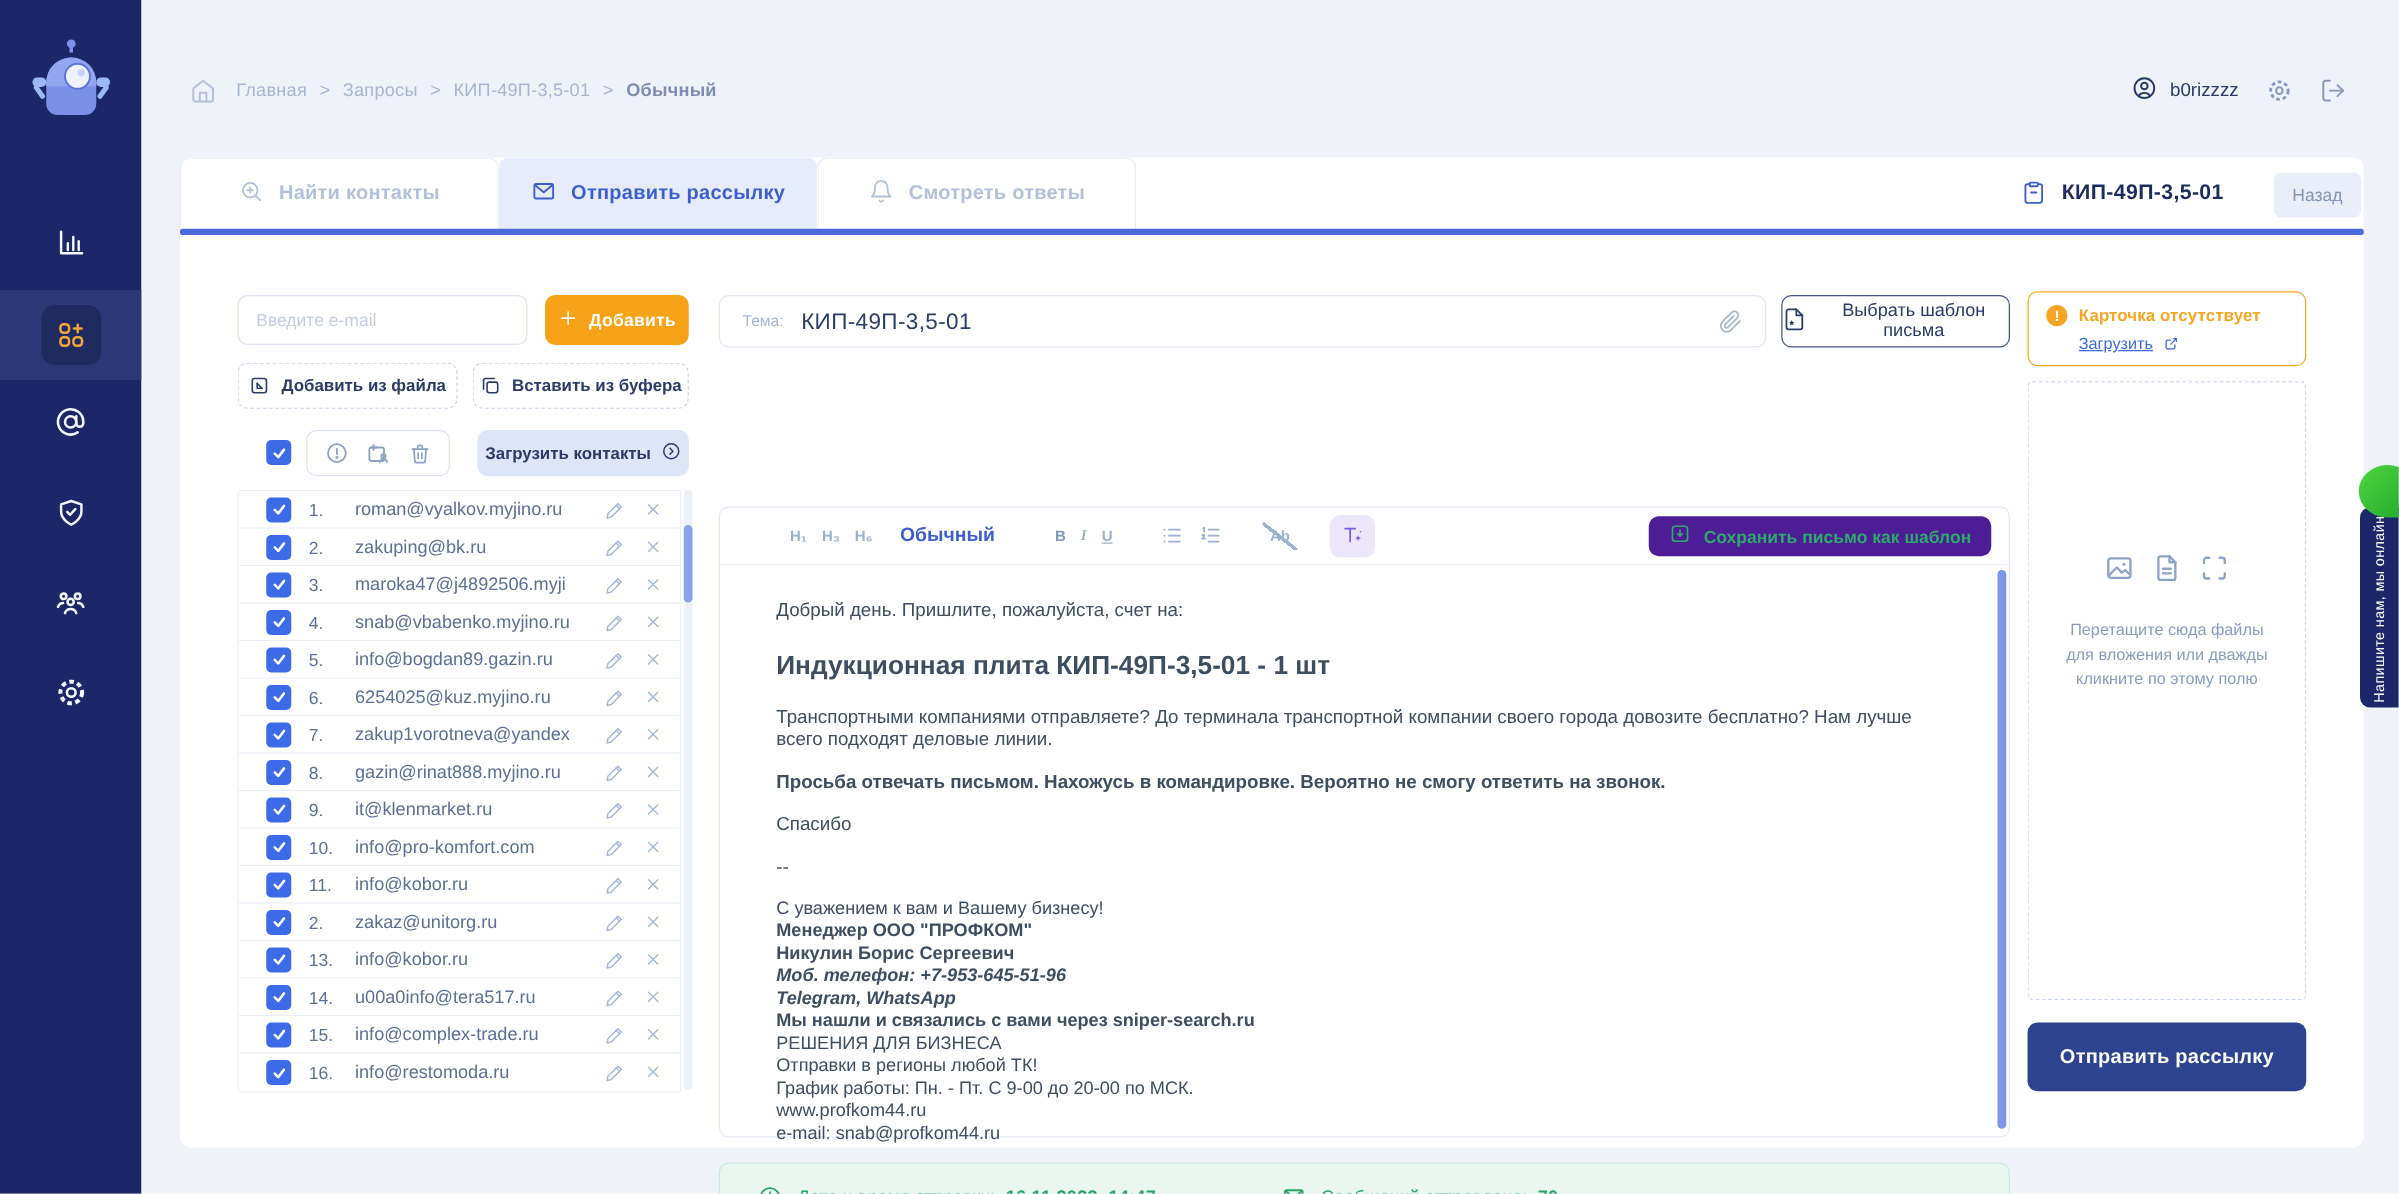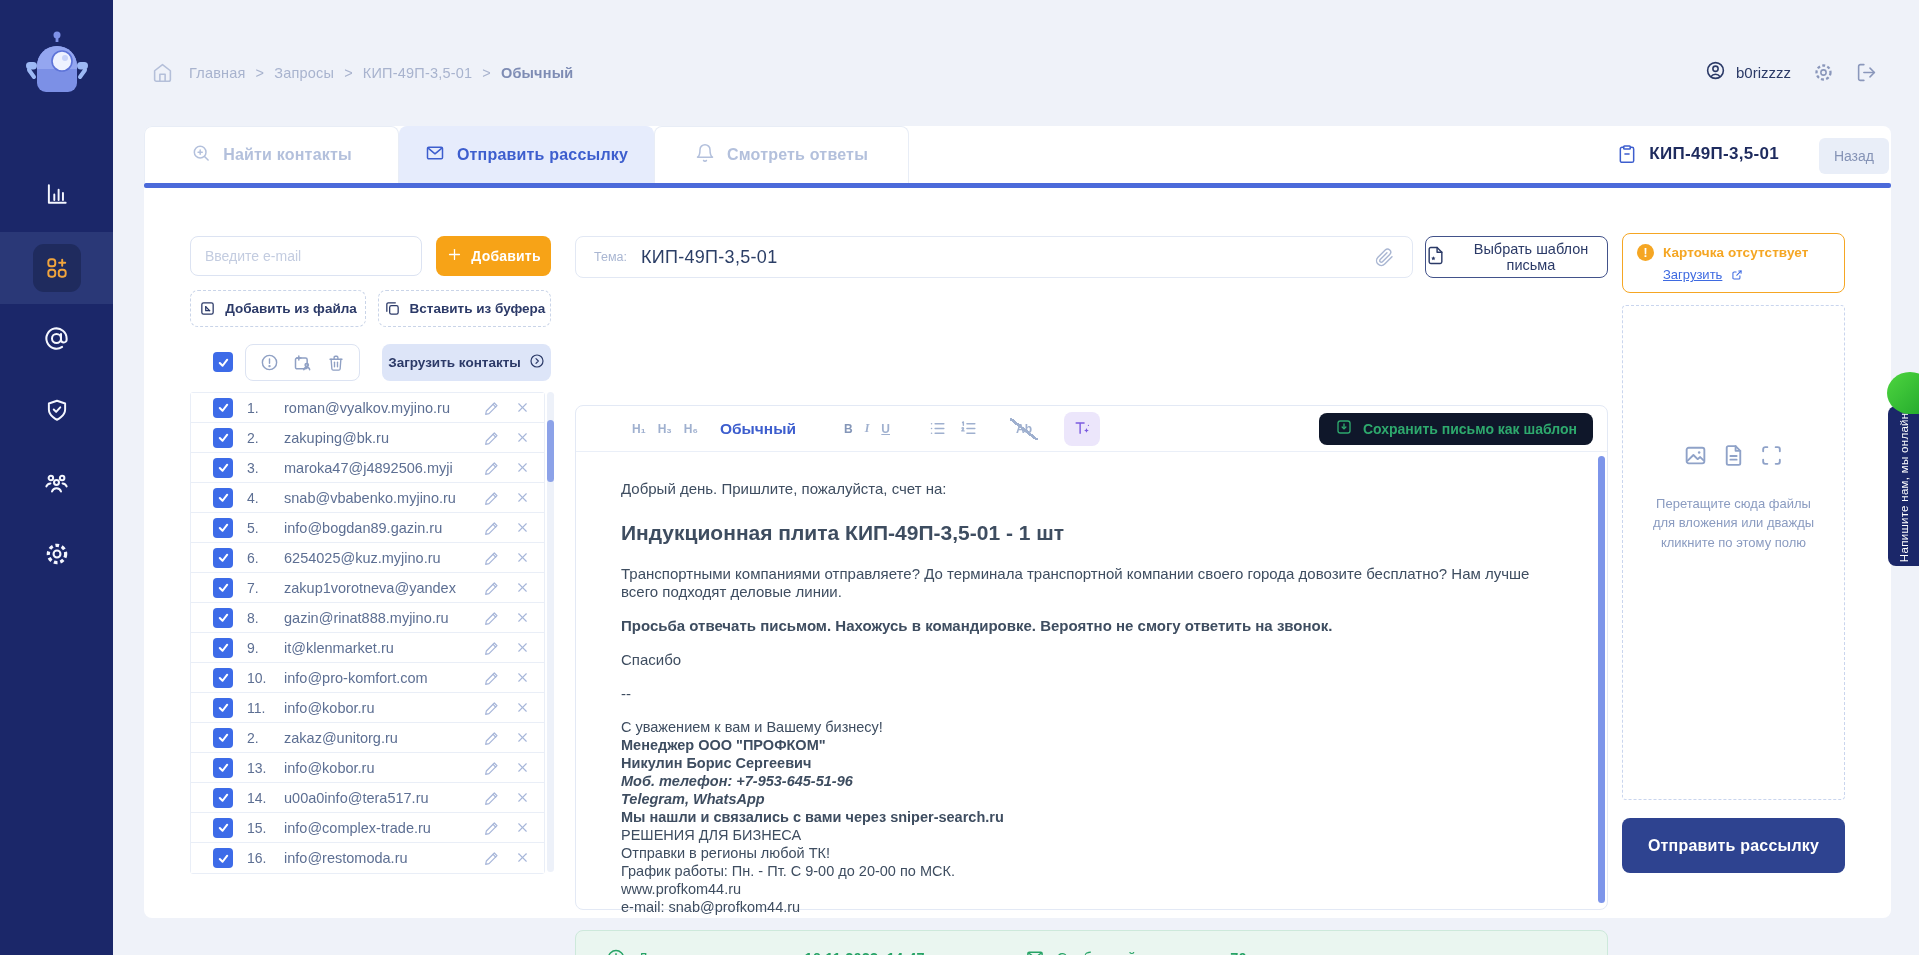--- a/index.html
+++ b/index.html
@@ -69,21 +69,21 @@
   .tpl-btn { position:absolute; left:850px; top:0; width:183px; height:42px; background:#fff; border:1.5px solid #42528A; border-radius:8px; color:#2B3A67; font-size:14.5px; font-weight:500; display:flex; align-items:center; justify-content:center; gap:10px; cursor:pointer; font-family:inherit; }
   .editor { position:absolute; left:0; top:169px; width:1033px; height:505px; border:1px solid #E3E9F5; border-radius:8px; background:#fff; }
   .toolbar { height:46px; border-bottom:1px solid #EAEFF8; display:flex; align-items:center; padding:0 14px 0 50px; color:#9FB0CF; }
   .tb { font-size:12px; font-weight:bold; padding:4px 6px; cursor:pointer; display:flex; align-items:center; }
   .tb.normal { color:#3D5ECE; font-size:15.5px; margin:0 10px; }
   .tb.grp { margin-left:26px; }
   .tb.i-it { font-style:italic; font-family:"Liberation Serif",serif; }
   .tb.i-un { text-decoration:underline; }
   .tb.clear { background:linear-gradient(to top right, transparent 45%, #9FB0CF 45%, #9FB0CF 53%, transparent 53%); }
   .tb.magic { margin-left:26px; width:36px; height:34px; background:#ECE6FB; border-radius:8px; color:#7C5CE0; justify-content:center; }
-  .save-tpl { margin-left:auto; height:32px; padding:0 16px; background:#0f172a; border:none; border-radius:8px; color:#2EA96D; font-size:14px; font-weight:bold; display:flex; align-items:center; gap:10px; cursor:pointer; font-family:inherit; }
+  .save-tpl { margin-left:auto; height:32px; padding:0 16px; background:#4c1d95; border:none; border-radius:8px; color:#2EA96D; font-size:14px; font-weight:bold; display:flex; align-items:center; gap:10px; cursor:pointer; font-family:inherit; }
   .ebody { position:absolute; left:45px; top:74px; width:940px; color:#3E4D60; font-size:15px; line-height:1.2; }
   .para { margin-bottom:16px; }
   .s-heading { font-size:21px; font-weight:bold; margin:22px 0 20px; }
   .s-bold { font-weight:bold; }
   .s-bold-italic { font-weight:bold; font-style:italic; }
   .sigline { line-height:1.24; font-size:14.5px; }
   .ed-scroll { position:absolute; right:2px; top:50px; width:7px; height:447px; background:#7D95EA; border-radius:4px; cursor:pointer; }
   .statusbar { position:absolute; left:0; top:694px; width:1033px; height:56px; background:#EAF6F0; border:1px solid #CDE9DB; border-radius:8px; display:flex; align-items:center; padding:0 30px; color:#27A366; font-size:14.5px; }
   .statusbar .st-ic { display:flex; margin-right:12px; }
   .statusbar b { margin-left:8px; letter-spacing:.2px; }

